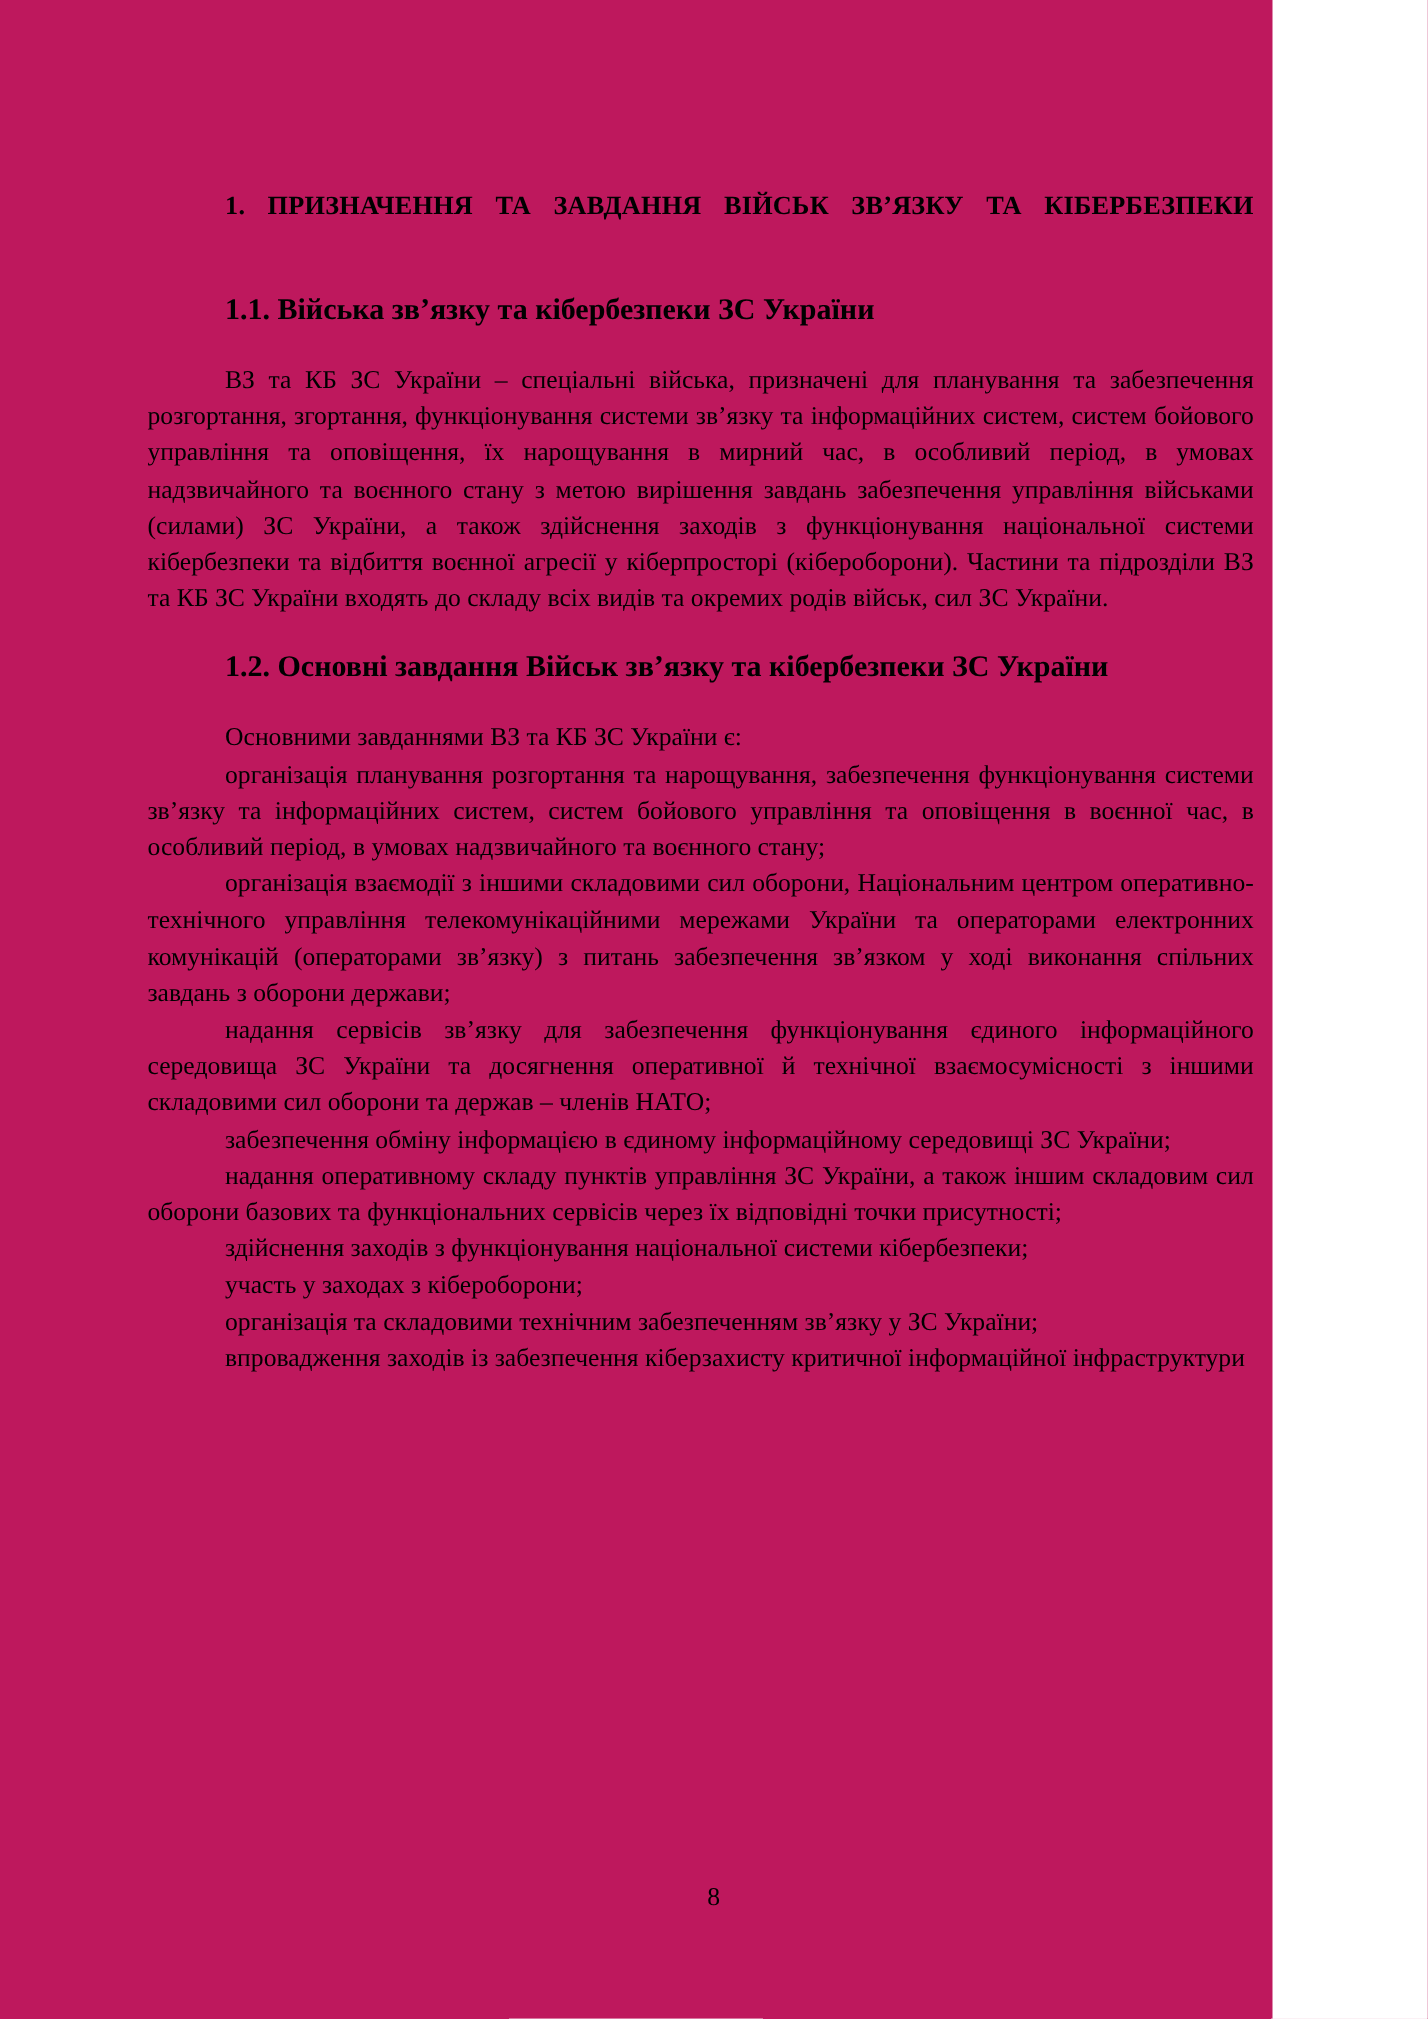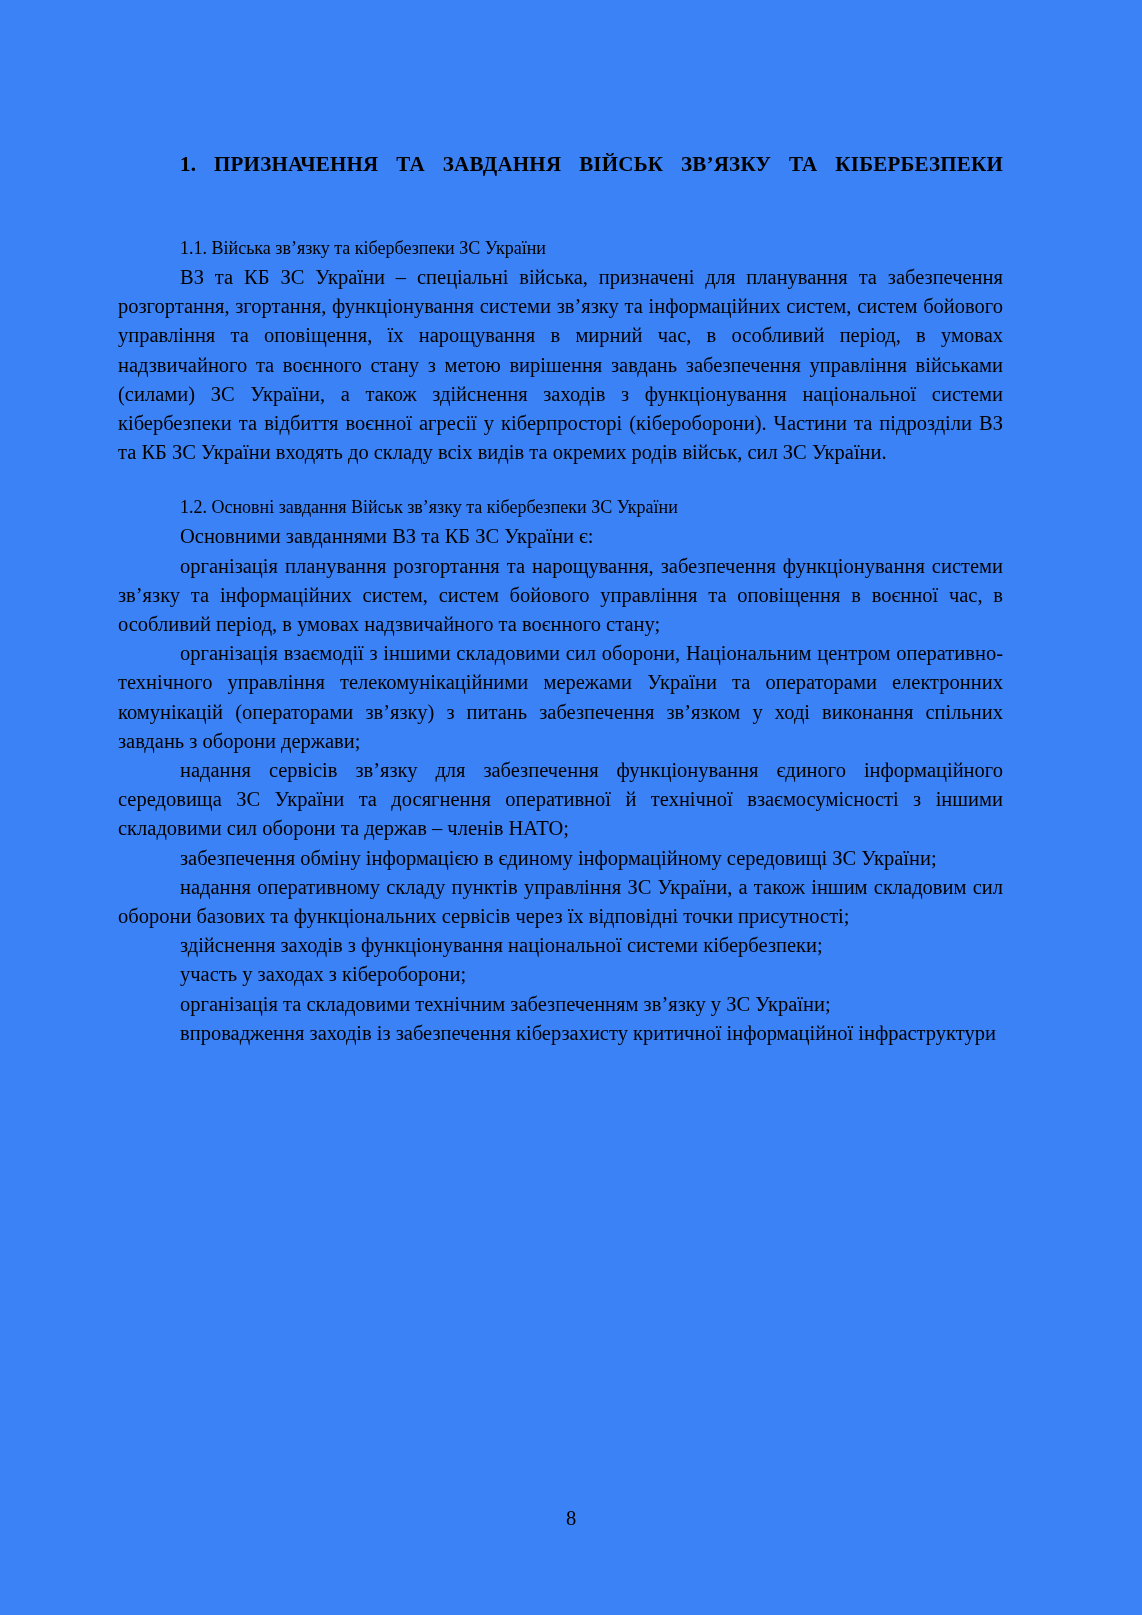--- a/index.html
+++ b/index.html
@@ -7,23 +7,23 @@
     margin: 0;
     padding: 0;
     background: #ffffff;
   }
   body {
     font-family: "Liberation Serif", "DejaVu Serif", serif;
     color: #000000;
   }
   .page {
     position: relative;
-    width: 1142px;
+    width: 1018px;
     height: 1615px;
-    background: #3b82f6;
+    background: #be185d;
     overflow: hidden;
     box-sizing: border-box;
   }
   .content {
     position: absolute;
     left: 118px;
     top: 150px;
     width: 885px;
     
     height: 1312px;
@@ -37,36 +37,37 @@
     text-indent: 62px;
     margin: 0 0 4px 0;
     letter-spacing: 0.2px;
   }
   .h1::after {
     content: "";
     display: inline-block;
     width: 100%;
   }
   .h2 {
-    font-size: 18px;
-    font-weight: normal;
+    font-size: 24px;
+    font-weight: bold;
     line-height: 29px;
     text-indent: 62px;
     margin: 26px 0 0 0;
   }
   .para {
     font-size: 20.5px;
     line-height: 29.2px;
     text-align: justify;
     text-indent: 62px;
     margin: 0;
     -webkit-hyphens: none;
     hyphens: none;
   }
   .para.first-after-heading {
+    margin-top: 27px;
   }
   .para.tight {
     margin-top: 0;
   }
   .footer {
     position: absolute;
     left: 0;
     top: 1505px;
     width: 1142px;
     text-align: center;

